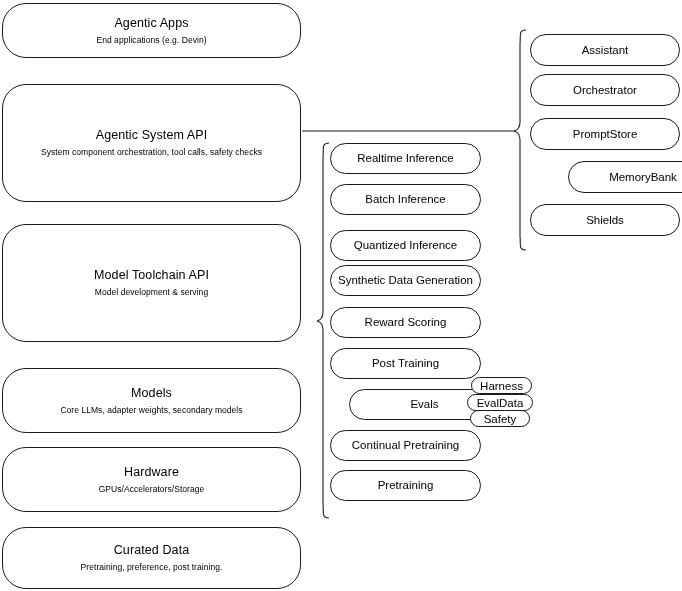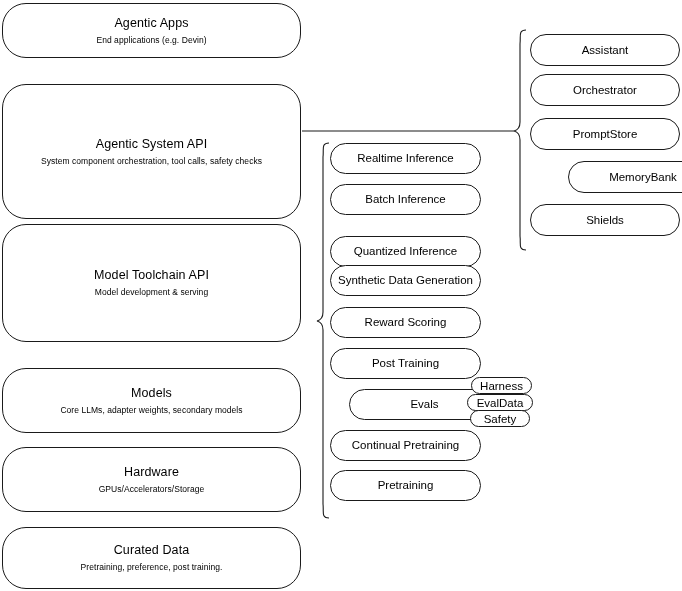--- a/index.html
+++ b/index.html
@@ -104,21 +104,21 @@
              C 321 322, 323 324, 323 330
              L 323 504
              C 324 512, 321 518, 329 518"></path>
   </svg>
 
   <div class="node layer" style="left:2px; top:3px; width:299px; height:55px;">
     <div class="title">Agentic Apps</div>
     <div class="subtitle">End applications (e.g. Devin)</div>
   </div>
 
-  <div class="node layer" style="left:2px; top:84px; width:299px; height:135px;">
+  <div class="node layer" style="left:2px; top:84px; width:299px; height:118px;">
     <div class="title">Agentic System API</div>
     <div class="subtitle">System component orchestration, tool calls, safety checks</div>
   </div>
 
   <div class="node layer" style="left:2px; top:224px; width:299px; height:118px;">
     <div class="title">Model Toolchain API</div>
     <div class="subtitle">Model development &amp; serving</div>
   </div>
 
   <div class="node layer" style="left:2px; top:368px; width:299px; height:65px;">
@@ -135,21 +135,21 @@
     <div class="title">Curated Data</div>
     <div class="subtitle">Pretraining, preference, post training.</div>
   </div>
 
   <div class="node chip" style="left:330px; top:143px; width:151px; height:31px;">
     <span>Realtime Inference</span>
   </div>
   <div class="node chip" style="left:330px; top:184px; width:151px; height:31px;">
     <span>Batch Inference</span>
   </div>
-  <div class="node chip" style="left:330px; top:236px; width:151px; height:31px;">
+  <div class="node chip" style="left:330px; top:230px; width:151px; height:31px;">
     <span>Quantized Inference</span>
   </div>
   <div class="node chip" style="left:330px; top:265px; width:151px; height:31px;">
     <span>Synthetic Data Generation</span>
   </div>
   <div class="node chip" style="left:330px; top:307px; width:151px; height:31px;">
     <span>Reward Scoring</span>
   </div>
   <div class="node chip" style="left:330px; top:348px; width:151px; height:31px;">
     <span>Post Training</span>

